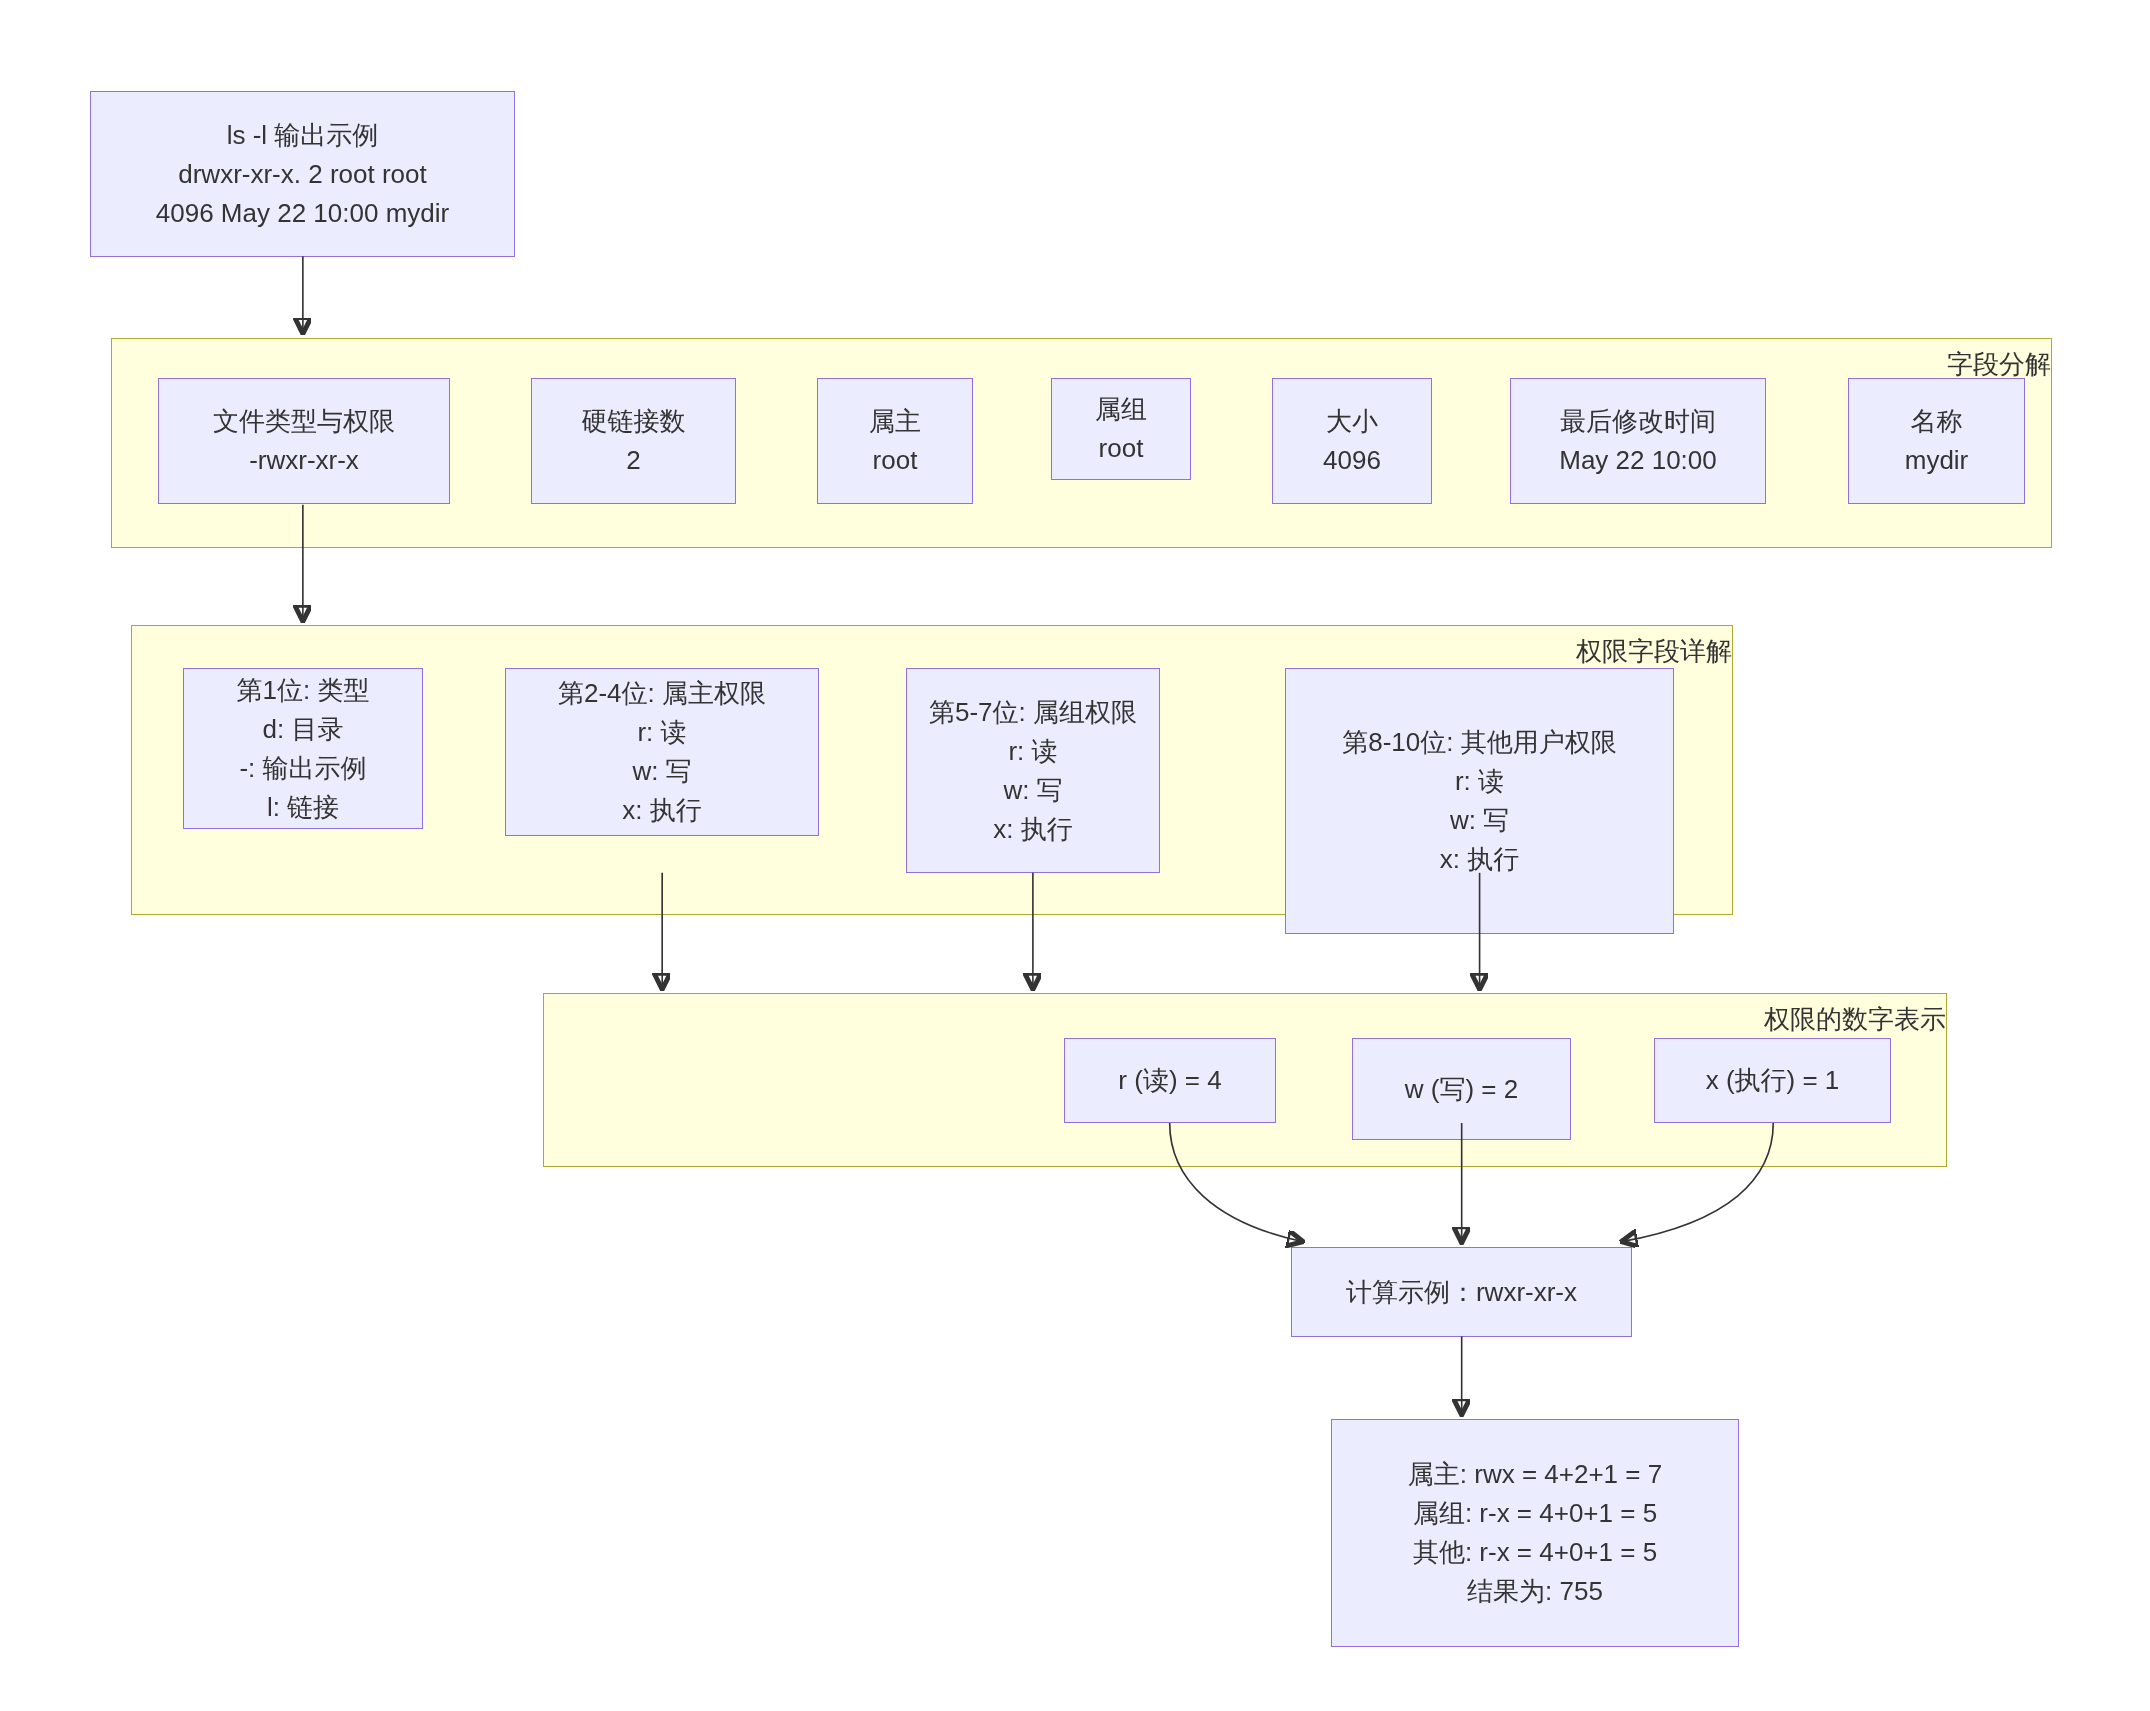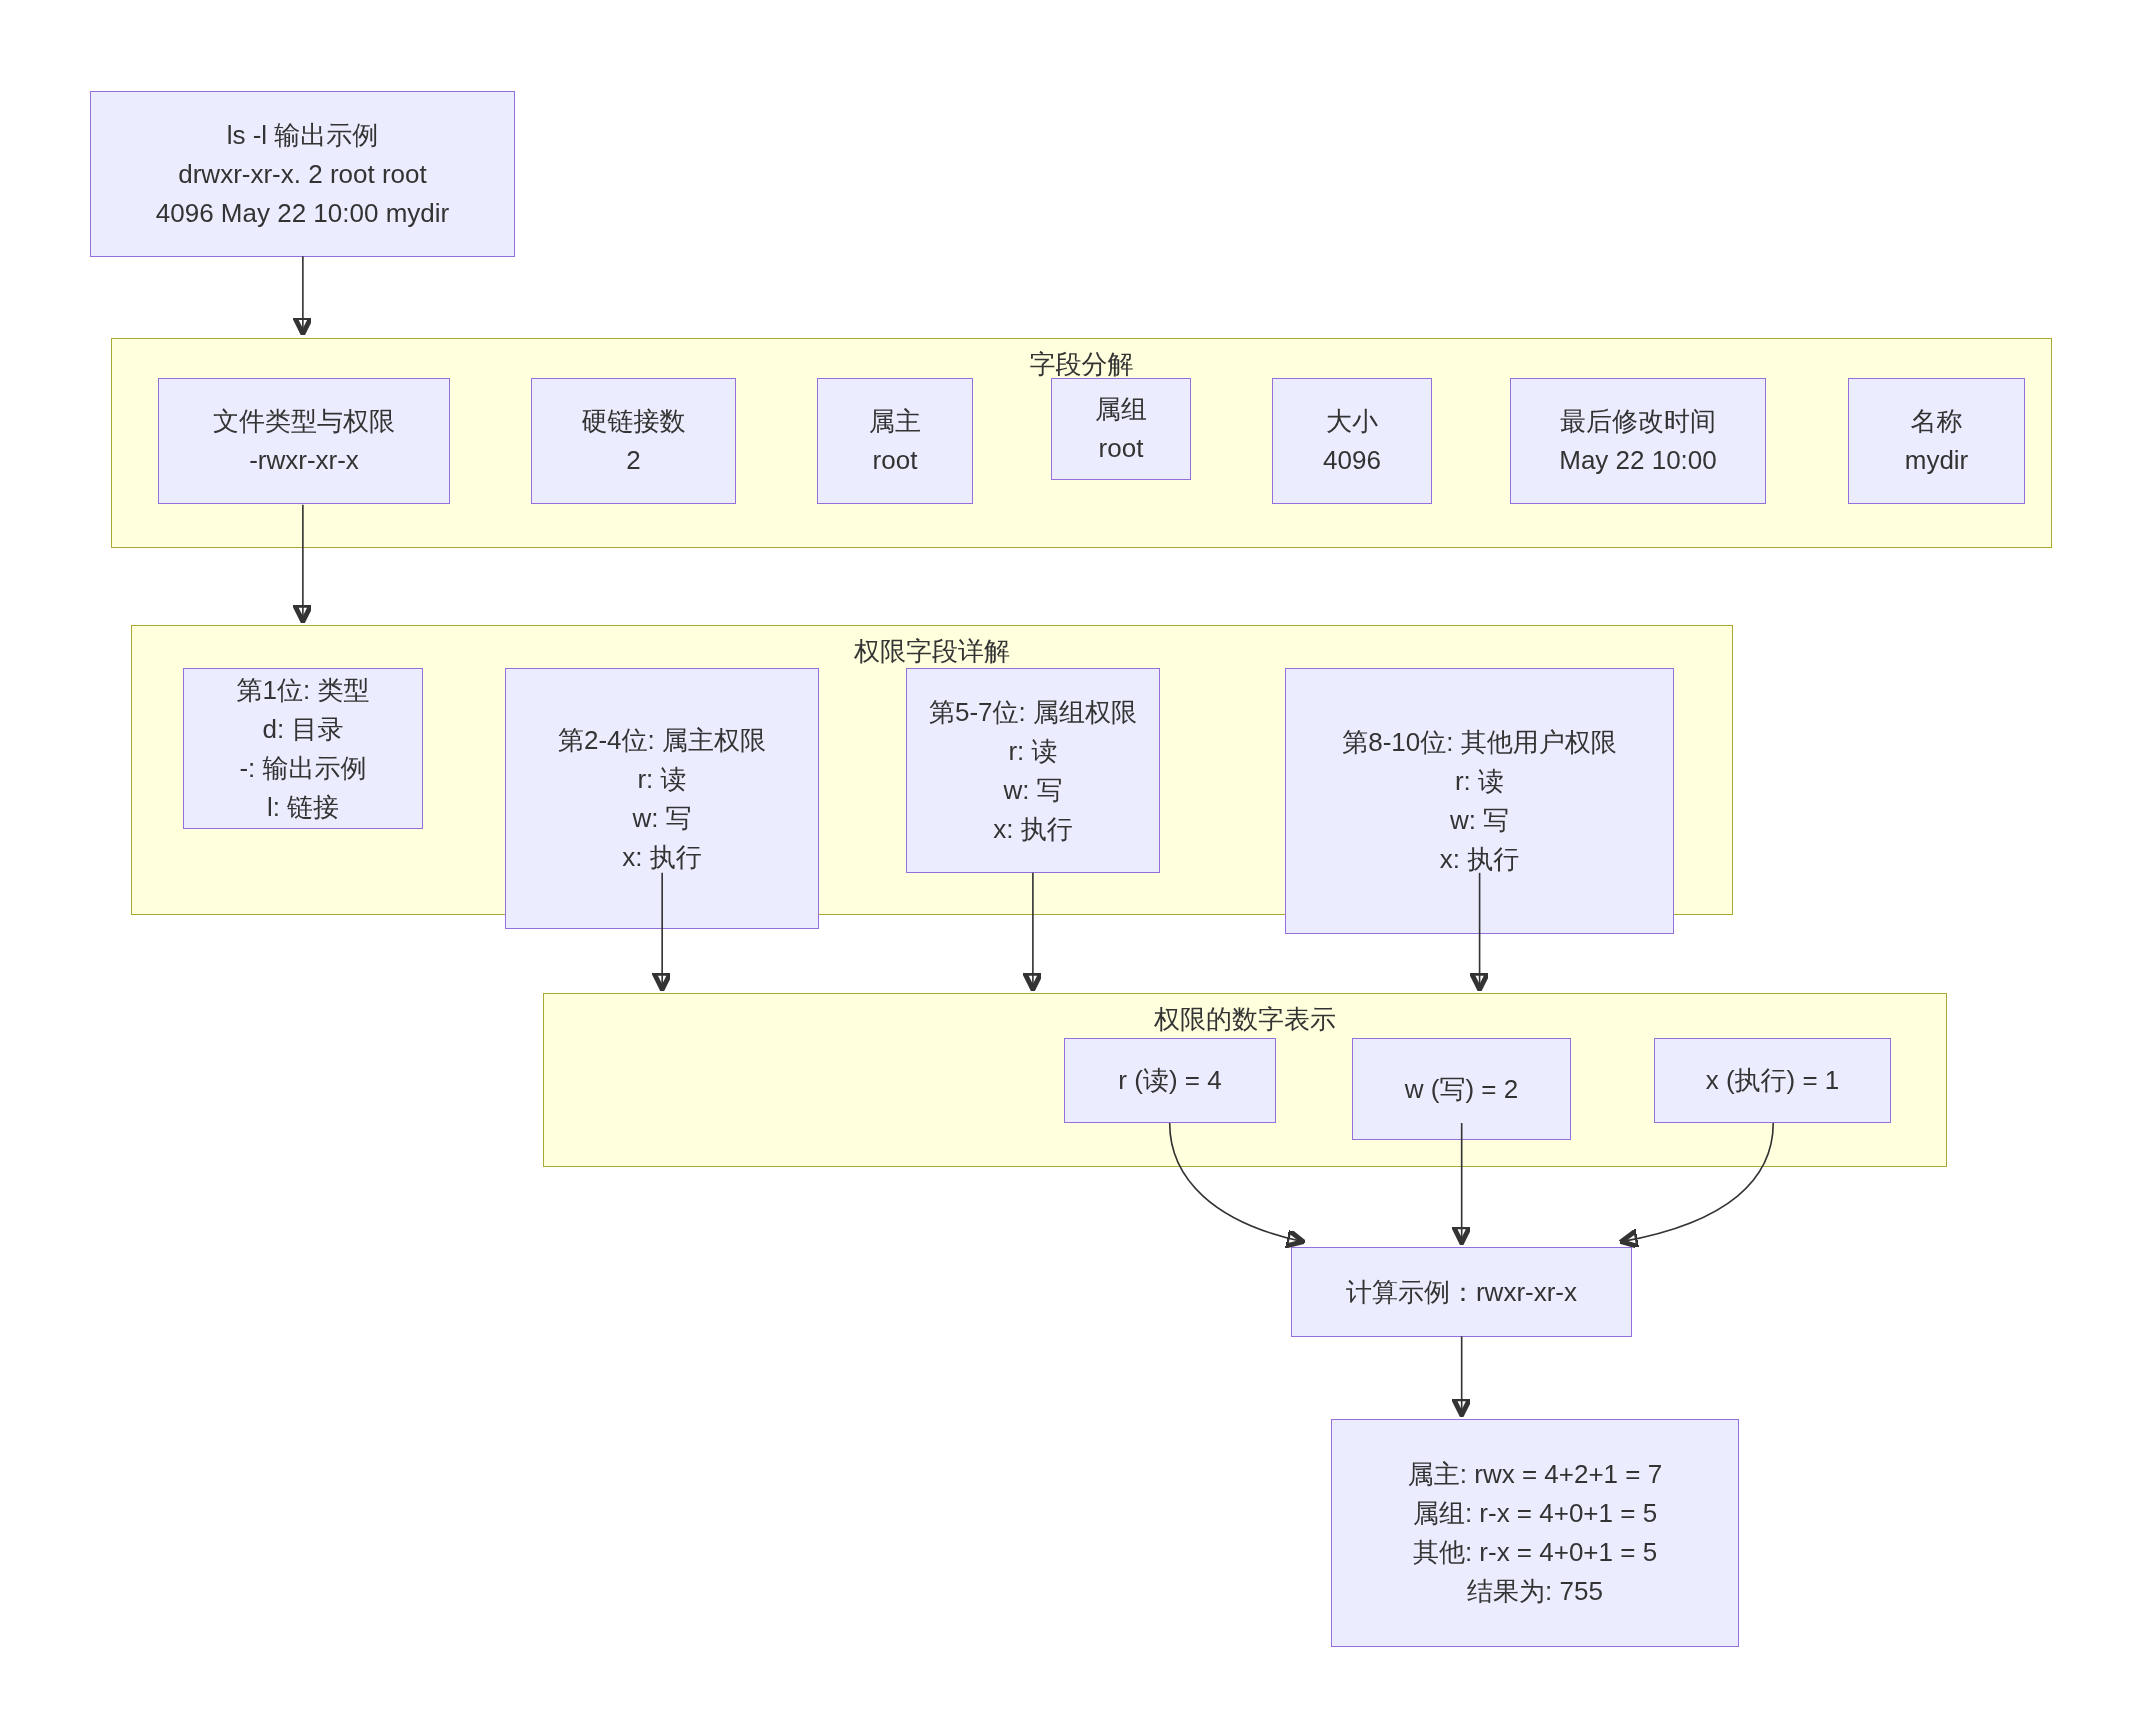--- a/index.html
+++ b/index.html
@@ -7,21 +7,21 @@
     width:2151px;height:1712px;position:relative;overflow:hidden;
     font-family:"Liberation Sans","DejaVu Sans",sans-serif;
     color:#333333;
   }
   .cluster{
     position:absolute;box-sizing:border-box;
     background:#FFFFDE;border:1.6px solid #AAAA33;
   }
   .cluster-title{
     position:absolute;top:8.7px;left:0;right:0;
-    text-align:center;font-size:26px;line-height:33px;color:#333333;
+    text-align:right;font-size:26px;line-height:33px;color:#333333;
   }
   .node{
     position:absolute;box-sizing:border-box;
     background:#ECECFF;border:1.6px solid #9370DB;
     display:flex;flex-direction:column;justify-content:center;align-items:center;
     font-size:26px;line-height:39px;text-align:right;color:#333333;
   }
   .ln{white-space:nowrap;}
   #edges{
     position:absolute;left:0;top:0;width:2151px;height:1712px;
@@ -78,21 +78,21 @@
   <div class="ln">名称</div>
   <div class="ln">mydir</div>
 </div>
 
 <div class="node" style="left:183px;top:668px;width:240px;height:161px">
   <div class="ln">第1位: 类型</div>
   <div class="ln">d: 目录</div>
   <div class="ln">-: 输出示例</div>
   <div class="ln">l: 链接</div>
 </div>
-<div class="node" style="left:505px;top:668px;width:314px;height:261px">
+<div class="node" style="left:505px;top:668px;width:314px;height:168px">
   <div class="ln">第2-4位: 属主权限</div>
   <div class="ln">r: 读</div>
   <div class="ln">w: 写</div>
   <div class="ln">x: 执行</div>
 </div>
 <div class="node" style="left:906px;top:668px;width:254px;height:205px">
   <div class="ln">第5-7位: 属组权限</div>
   <div class="ln">r: 读</div>
   <div class="ln">w: 写</div>
   <div class="ln">x: 执行</div>

